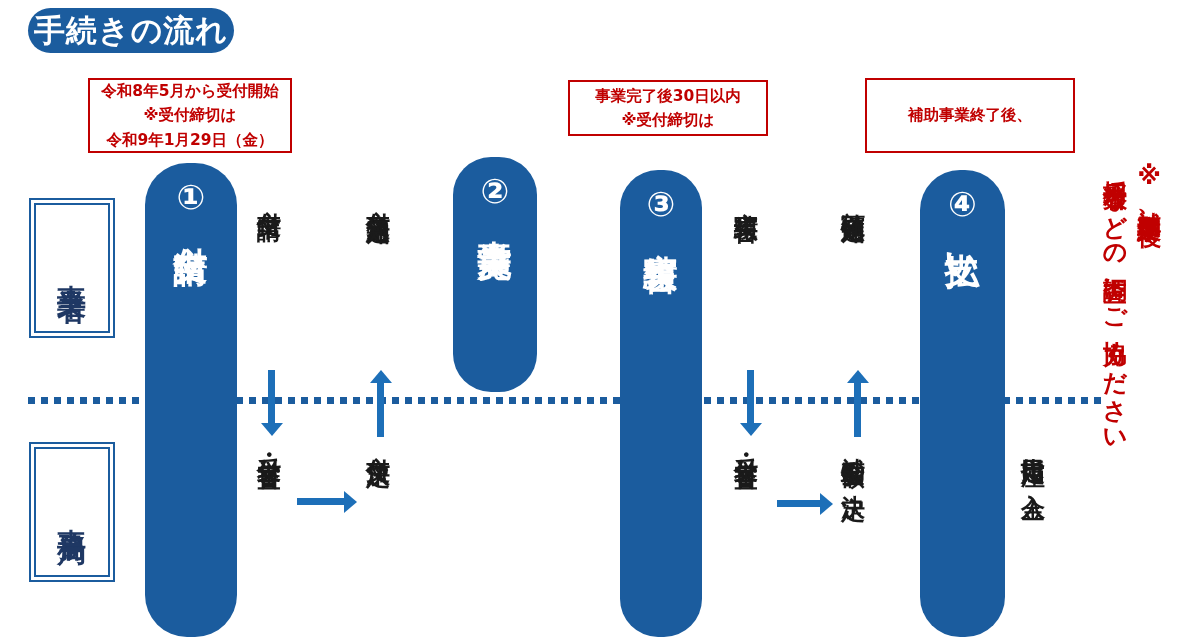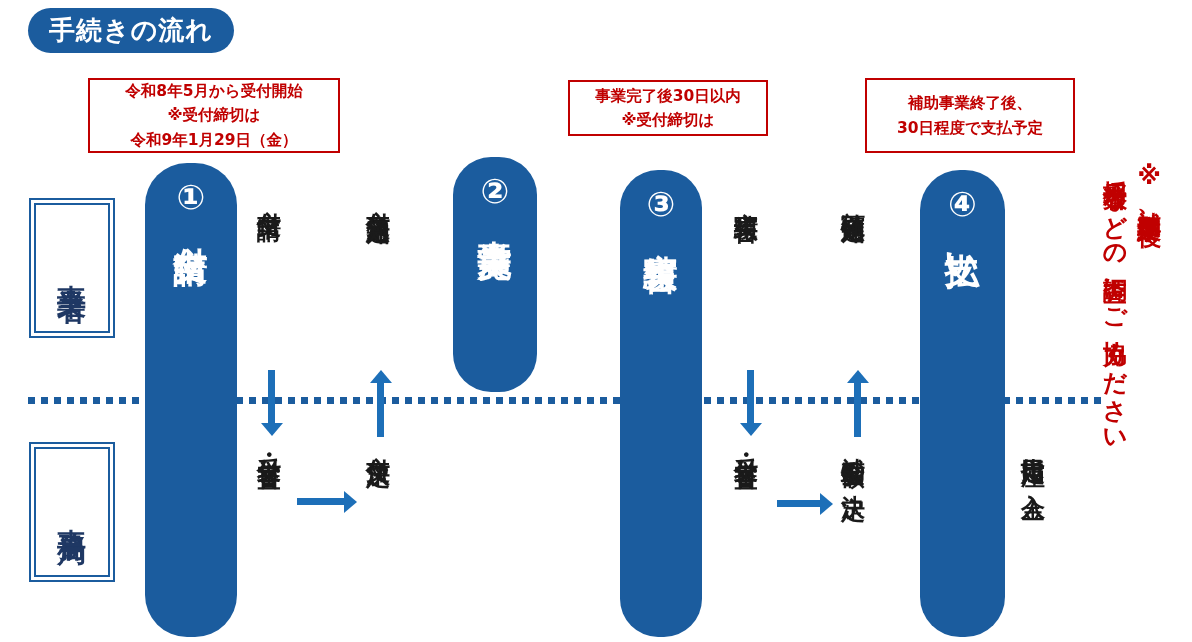--- a/index.html
+++ b/index.html
@@ -6,32 +6,32 @@
   body{
     width:1192px;height:642px;position:relative;overflow:hidden;
     background:#ffffff;
     font-family:"DejaVu Sans","Liberation Sans",sans-serif;
   }
   .abs{position:absolute;}
 
   
   .title-pill{
     left:28px;top:8px;width:206px;height:45px;border-radius:23px;
-    background:#1B5C9E;color:#fff;font-size:26px;font-weight:bold;
+    background:#1B5C9E;color:#fff;font-size:31px;font-weight:bold;
     display:flex;align-items:center;justify-content:center;letter-spacing:1px;
   }
 
   
   .note-box{
     border:2px solid #C00000;background:#fff;color:#C00000;
     font-weight:bold;font-size:15.5px;line-height:1.58;text-align:center;
     display:flex;flex-direction:column;justify-content:center;
     box-sizing:border-box;
   }
-  .note-1{left:88px;top:78px;width:252px;height:75px;}
+  .note-1{left:88px;top:78px;width:204px;height:75px;}
   .note-2{left:568px;top:80px;width:200px;height:56px;}
   .note-3{left:865px;top:78px;width:210px;height:75px;}
 
   
   .actor-box{
     width:86px;height:140px;background:#fff;border:2px solid #1B5C9E;
     box-shadow:inset 0 0 0 3px #ffffff, inset 0 0 0 5px #1B5C9E;
     display:flex;align-items:center;justify-content:center;box-sizing:border-box;
   }
   .actor-1{left:29px;top:198px;}
@@ -115,21 +115,20 @@
   <div>令和8年5月から受付開始</div>
   <div>※受付締切は</div>
   <div>令和9年1月29日（金）</div>
 </div>
 <div class="abs note-box note-2">
   <div>事業完了後30日以内</div>
   <div>※受付締切は</div>
 </div>
 <div class="abs note-box note-3">
   <div>補助事業終了後、</div>
-  <div>30日程度で支払予定</div>
 </div>
 
 <div class="abs actor-box actor-1">
   <span>事業者</span>
 </div>
 <div class="abs actor-box actor-2">
   <span>事務局</span>
 </div>
 
 <div class="abs dotted-line"></div>

